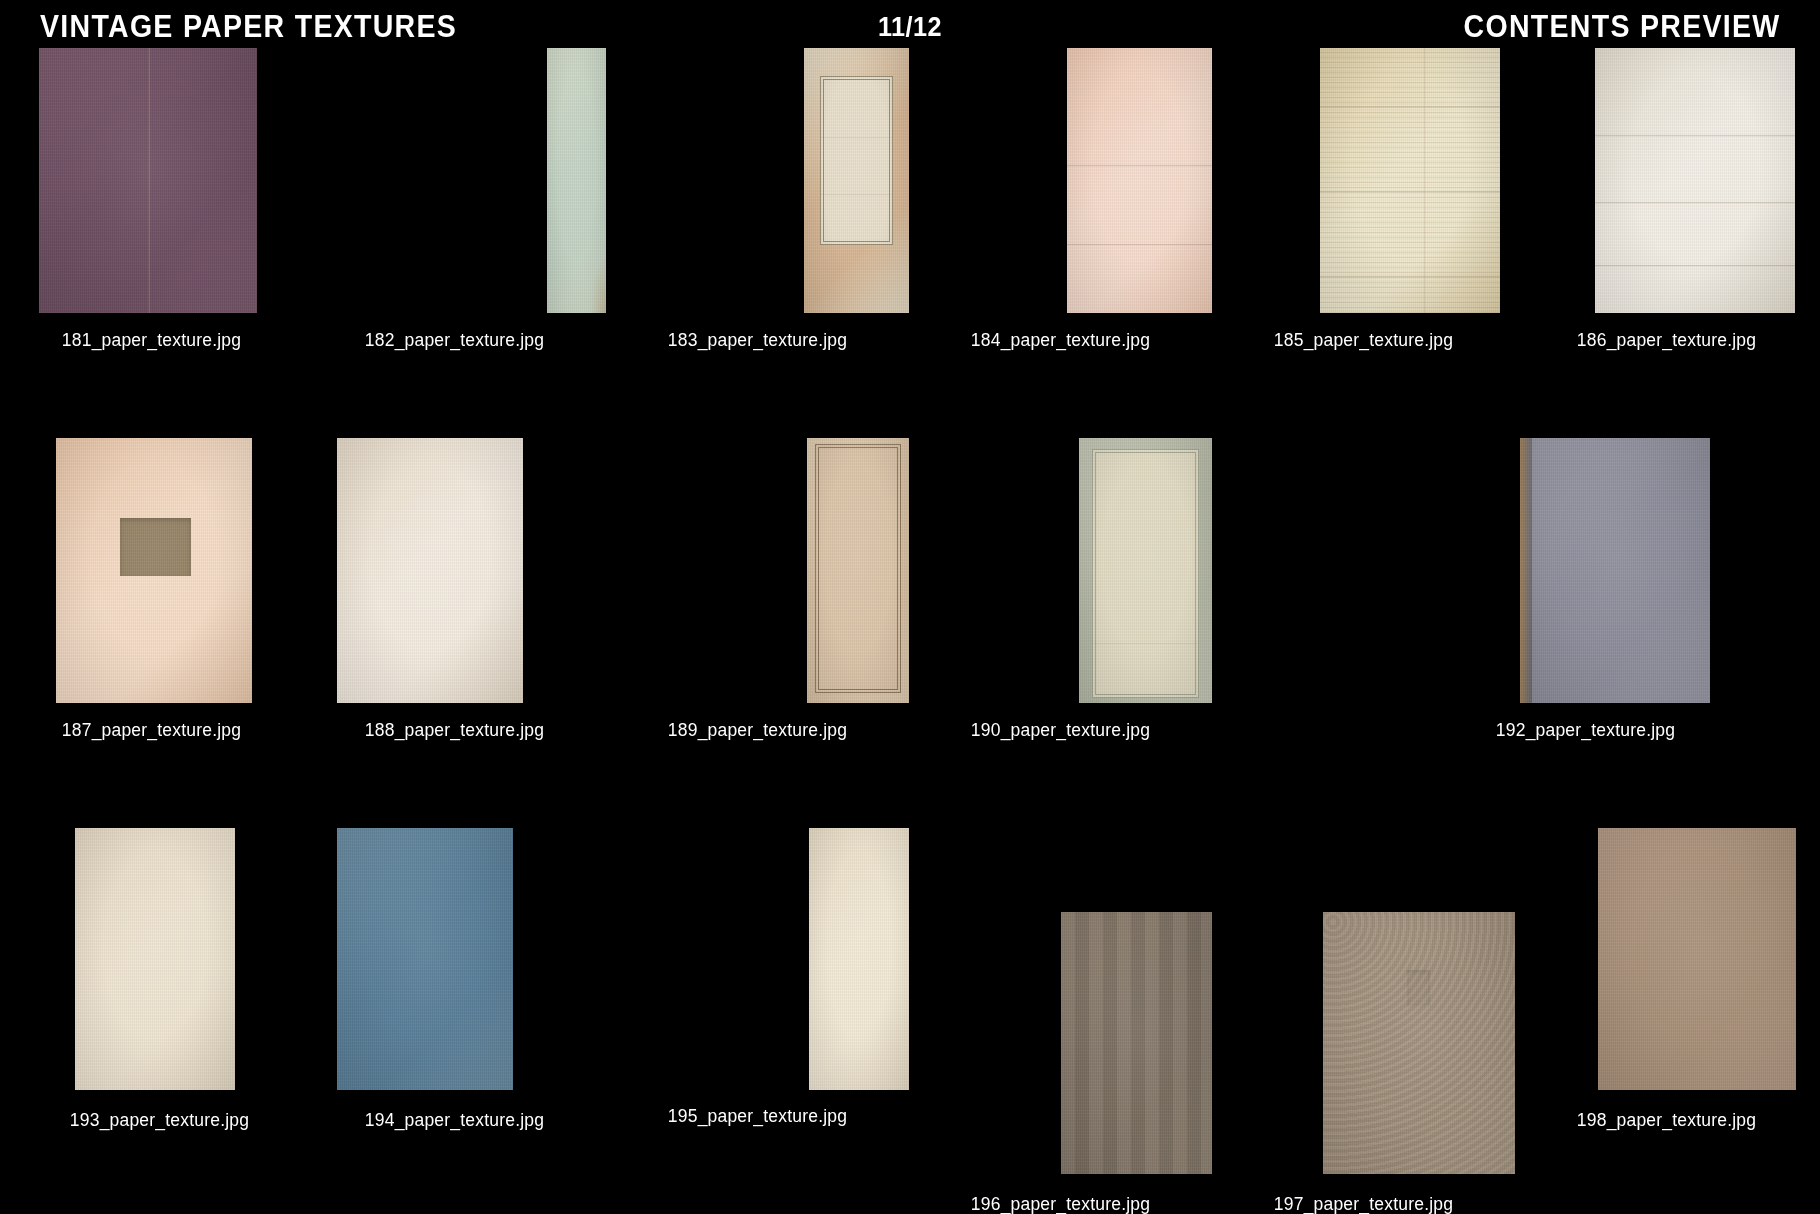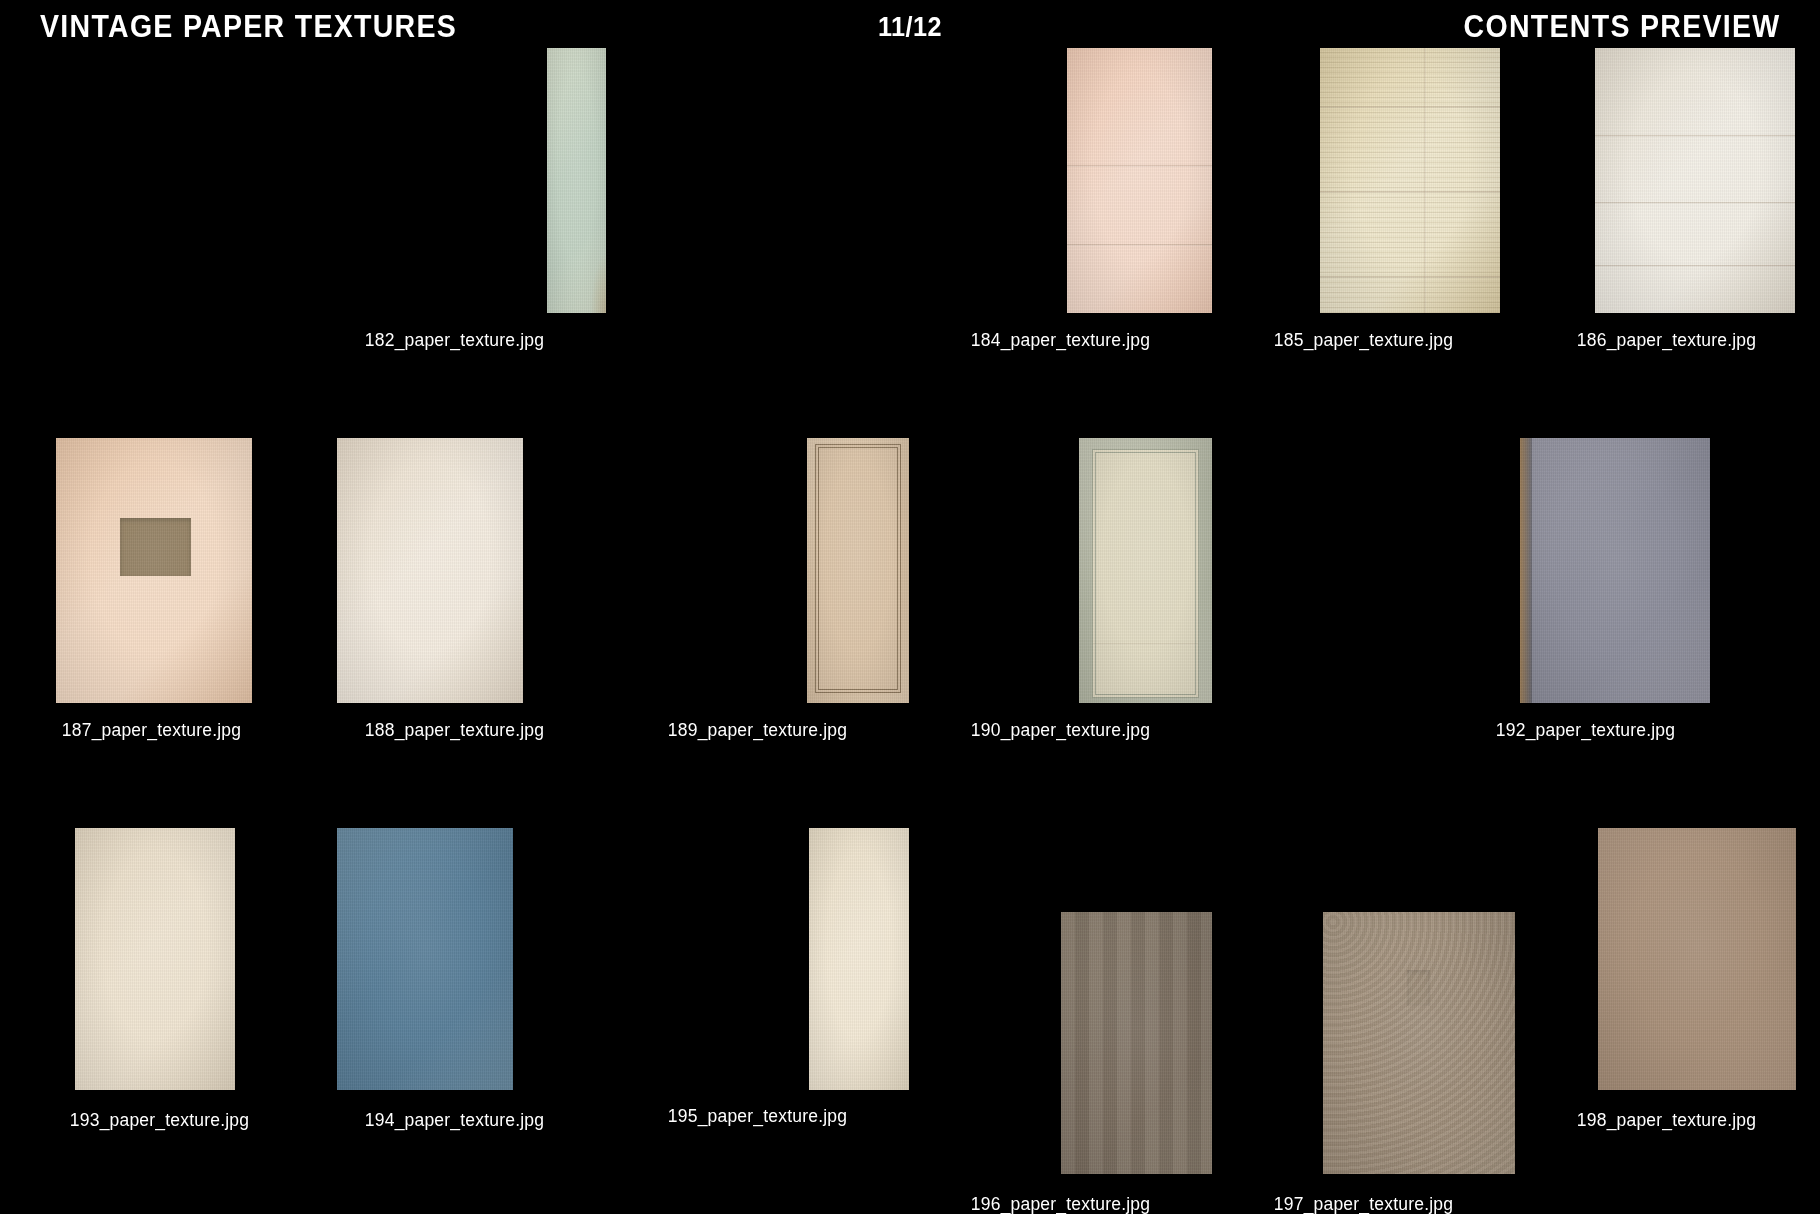--- a/index.html
+++ b/index.html
@@ -133,29 +133,52 @@
 <div id="root">
 
   <div class="header">
     <div class="hdr-left">VINTAGE PAPER TEXTURES</div>
     <div class="hdr-center">11/12</div>
     <div class="hdr-right">CONTENTS PREVIEW</div>
   </div>
 
   <div class="grid" id="grid">
       <div class="row r1">
+        <div class="cell" style="left: 0px;">
+          <div class="thumb-wrap" style="height: 272px;">
+            <div class="thumb" style="width: 218px; height: 265px; margin-left: -6.5px; background: linear-gradient(135deg, rgb(124, 90, 109) 0%, rgb(110, 79, 98) 45%, rgb(110, 79, 98) 70%, rgb(124, 90, 109) 100%);">
+              <div class="fold-v" style="left: 50%;"></div>
+              <div class="grain"></div>
+              <div class="vign"></div>
+            </div>
+          </div>
+          <div class="caption" style="margin-top: 10px;">181_paper_texture.jpg</div>
+        </div>
         <div class="cell" style="left: 303px;">
           <div class="thumb-wrap" style="height: 272px;">
             <div class="thumb" style="width: 205px; height: 265px; margin-left: 244px; background: linear-gradient(135deg, rgb(210, 220, 201) 0%, rgb(195, 211, 196) 45%, rgb(195, 211, 196) 70%, rgb(210, 220, 201) 100%);">
               <div class="patch" style="right: 0px; bottom: 0px; width: 26%; height: 22%; background: radial-gradient(at 100% 100%, rgb(192, 168, 126) 0%, rgba(0, 0, 0, 0) 72%); opacity: 0.55;"></div>
               <div class="grain"></div>
               <div class="vign"></div>
             </div>
           </div>
           <div class="caption" style="margin-top: 10px;">182_paper_texture.jpg</div>
+        </div>
+        <div class="cell" style="left: 606px;">
+          <div class="thumb-wrap" style="height: 272px;">
+            <div class="thumb" style="width: 166px; height: 265px; margin-left: 197.5px; background: linear-gradient(135deg, rgb(230, 220, 198) 0%, rgb(215, 182, 148) 45%, rgb(215, 182, 148) 70%, rgb(230, 220, 198) 100%);">
+              <div class="inner-panel" style="inset: 28px 16px 68px; background: rgb(232, 223, 203); border: 1px solid rgb(154, 142, 116); box-shadow: rgb(232, 223, 203) 0px 0px 0px 2px inset, rgb(154, 142, 116) 0px 0px 0px 3px inset;">
+                <div class="fold-h" style="top: 36%; opacity: 0.45;"></div>
+                <div class="fold-h" style="top: 70%; opacity: 0.45;"></div>
+              </div>
+              <div class="grain"></div>
+              <div class="vign"></div>
+            </div>
+          </div>
+          <div class="caption" style="margin-top: 10px;">183_paper_texture.jpg</div>
         </div>
         <div class="cell" style="left: 909px;">
           <div class="thumb-wrap" style="height: 272px;">
             <div class="thumb" style="width: 168px; height: 265px; margin-left: 157.5px; background: linear-gradient(135deg, rgb(242, 205, 183) 0%, rgb(247, 221, 205) 45%, rgb(247, 221, 205) 70%, rgb(242, 205, 183) 100%);">
               <div class="fold-h" style="top: 44%;"></div>
               <div class="fold-h" style="top: 74%;"></div>
               <div class="grain"></div>
               <div class="vign"></div>
             </div>
           </div>

